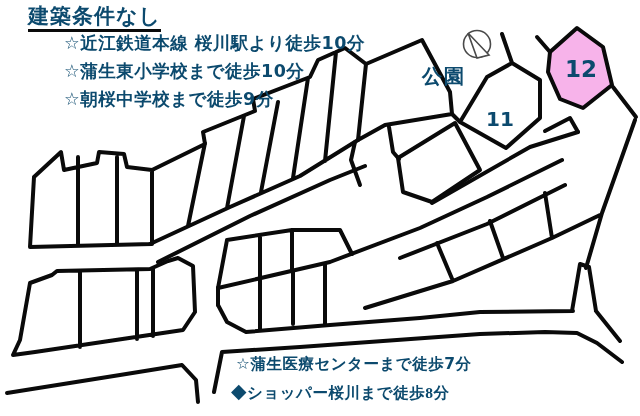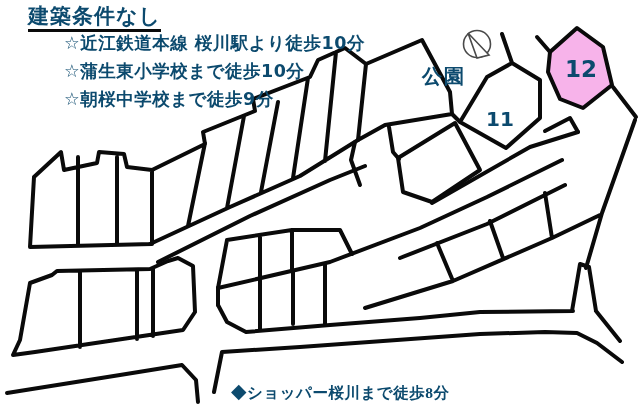--- a/index.html
+++ b/index.html
@@ -83,14 +83,15 @@
   <div class="txt title">建築条件なし</div>
 
   <div class="txt feat feat1">☆近江鉄道本線 桜川駅より徒歩10分</div>
   <div class="txt feat feat2">☆蒲生東小学校まで徒歩10分</div>
   <div class="txt feat feat3">☆朝桜中学校まで徒歩9分</div>
 
   <div class="txt park-label">公園</div>
   <div class="txt lot11-label">11</div>
   <div class="txt lot12-label">12</div>
 
+  <div class="txt note note1">☆蒲生医療センターまで徒歩7分</div>
   <div class="txt note note2">◆ショッパー桜川まで徒歩8分</div>
 </div>
 
 </body></html>

